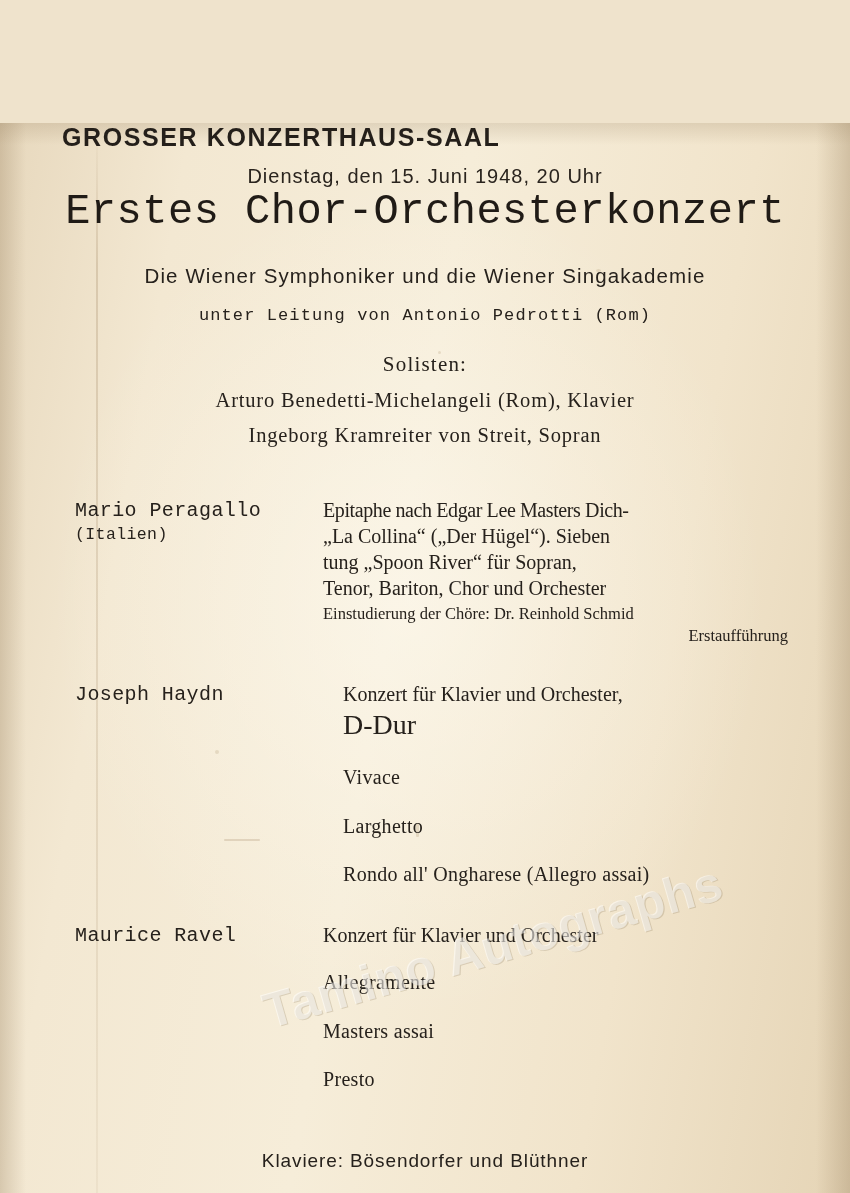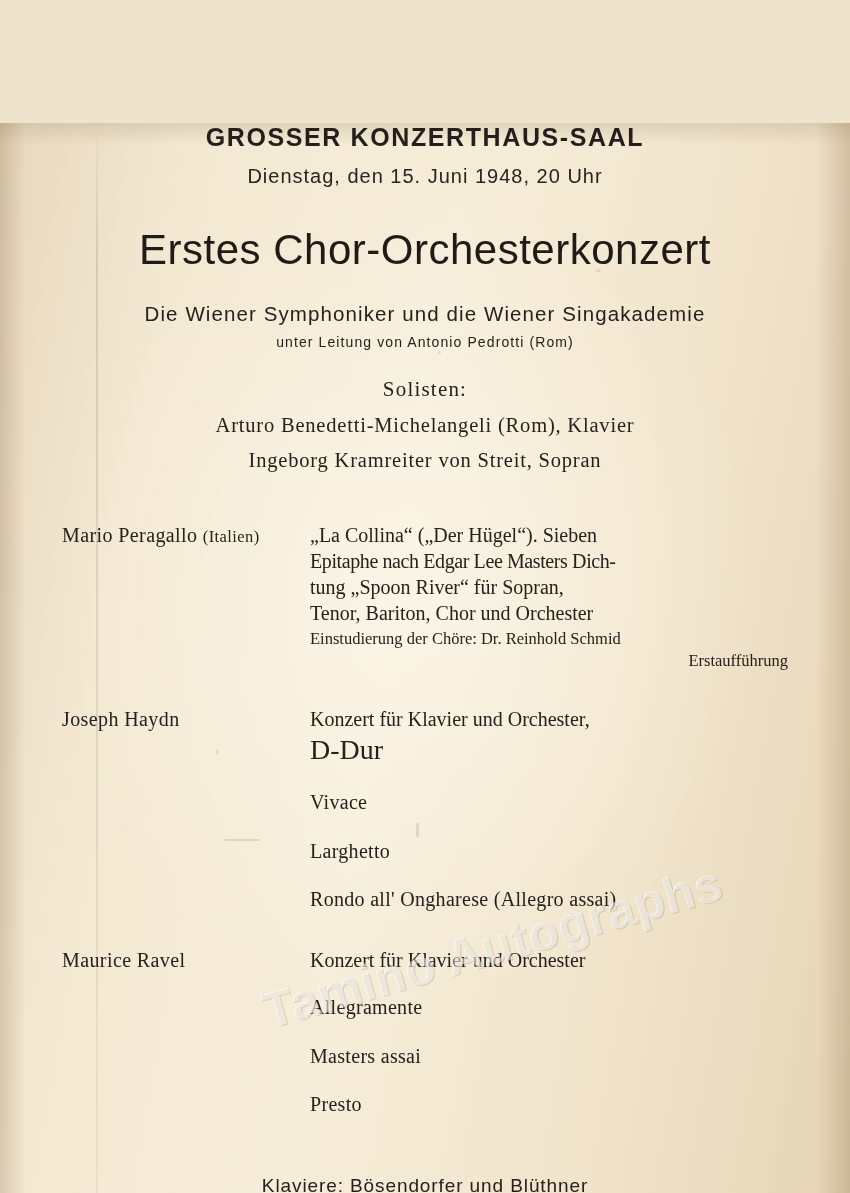--- a/index.html
+++ b/index.html
@@ -50,57 +50,55 @@
   }
 
   .content {
     position: relative;
     z-index: 3;
     padding: 0 62px;
   }
 
   
   .venue {
-    text-align: center;
     margin-top: 123px;
     font-size: 25px;
     letter-spacing: 1.6px;
     font-weight: bold;
     font-family: "Liberation Sans", sans-serif;
     color: #241f1a;
   }
   .datetime {
     text-align: center;
     margin-top: 13px;
     font-size: 20px;
     letter-spacing: 1.0px;
     font-family: "Liberation Sans", sans-serif;
     color: #2a241e;
   }
   .concert-title {
     text-align: center;
-    margin-top: 38px;
     font-size: 42px;
     letter-spacing: 0.5px;
-    font-family: Liberation Sans, sans-serif;
+    font-family: Liberation Mono, monospace;
     color: #201b16;
   }
   .ensemble {
     text-align: center;
     margin-top: 28px;
     font-size: 20.5px;
     letter-spacing: 1.1px;
     font-family: "Liberation Sans", sans-serif;
   }
   .conductor {
     text-align: center;
-    margin-top: 8px;
-    font-size: 14px;
+    margin-top: 18px;
+    font-size: 17px;
     letter-spacing: 1.1px;
-    font-family: Liberation Sans, sans-serif;
+    font-family: Liberation Mono, monospace;
   }
   .soloists-label {
     text-align: center;
     margin-top: 27px;
     font-size: 21px;
     letter-spacing: 1.2px;
     font-family: "Liberation Serif", serif;
   }
   .soloist {
     text-align: center;
@@ -118,21 +116,22 @@
     display: flex;
     align-items: flex-start;
     margin-bottom: 34px;
   }
   .composer {
     width: 248px;
     flex: 0 0 248px;
     font-size: 20px;
     letter-spacing: 0.4px;
     padding-top: 2px;
-    font-family: Liberation Serif, serif;
+    font-family: Liberation Mono, monospace;
+    margin-left: 13px;
   }
   .composer .nat {
     font-size: 16.5px;
   }
   .work {
     flex: 1 1 auto;
     font-size: 20px;
     line-height: 1.30;
     font-family: "Liberation Serif", serif;
   }
@@ -233,30 +232,30 @@
     <div class="soloist">Ingeborg Kramreiter von Streit, Sopran</div>
 
     <div class="program">
 
       <div class="prog-row">
         <div class="composer">
           <span>Mario Peragallo</span>
           <span class="nat">(Italien)</span>
         </div>
         <div class="work">
+          <span class="line tight">Epitaphe nach Edgar Lee Masters Dich-</span>
           <span class="line">„La Collina“ („Der Hügel“). Sieben</span>
-          <span class="line tight">Epitaphe nach Edgar Lee Masters Dich-</span>
           <span class="line">tung  „Spoon River“ für Sopran,</span>
           <span class="line">Tenor, Bariton, Chor und Orchester</span>
           <span class="note">Einstudierung der Chöre: Dr. Reinhold Schmid</span>
           <span class="note-right">Erstaufführung</span>
         </div>
       </div>
 
-      <div class="prog-row" style="margin-top:12px;">
+      <div class="prog-row" style="margin-top:12px;gap:20px;">
         <div class="composer">
           <span>Joseph Haydn</span>
         </div>
         <div class="work">
           <span class="line">Konzert für Klavier und Orchester,</span>
           <span class="mov-big">D-Dur</span>
           <span class="movements">
             <span class="movement">Vivace</span>
             <span class="movement">Larghetto</span>
             <span class="movement">Rondo all' Ongharese (Allegro assai)</span>

